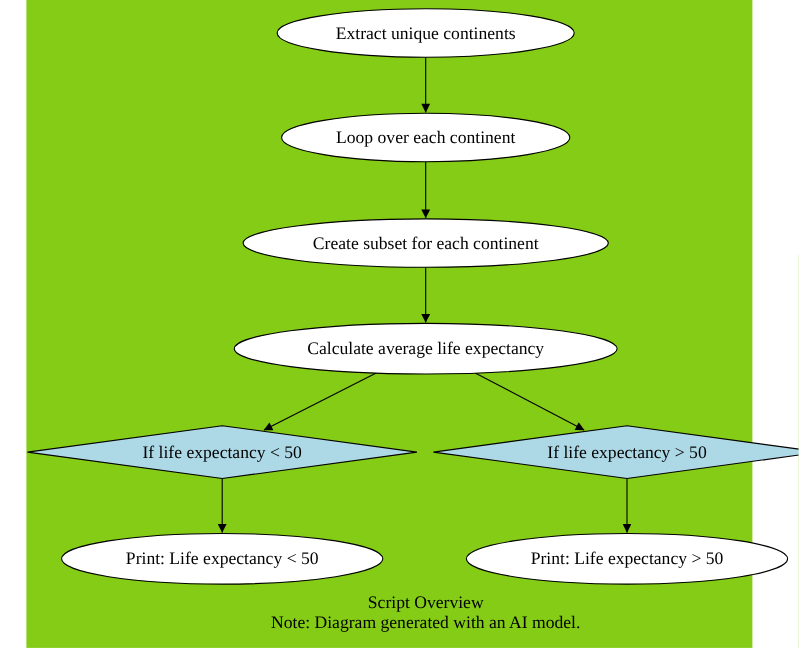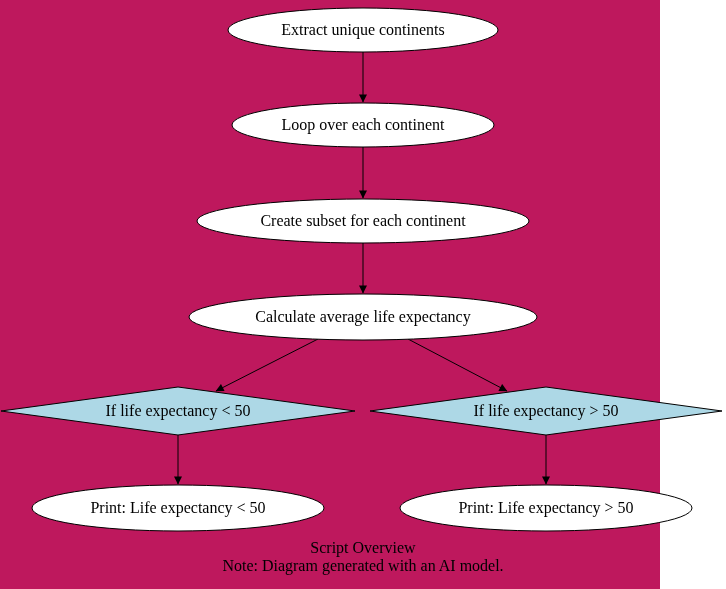--- a/index.html
+++ b/index.html
@@ -4,22 +4,23 @@
 <style>
   html, body {
     margin: 0;
     padding: 0;
     background: #ffffff;
   }
   .canvas {
     position: relative;
     width: 660px;
     height: 589px;
-    background: #be185d;
+    background: #84cc16;
     font-family: "Liberation Serif", "DejaVu Serif", serif;
+    margin-left: 24px;
   }
   svg { display: block; }
   .node-shape {
     fill: #ffffff;
     stroke: #000000;
     stroke-width: 1;
   }
   .decision-shape {
     stroke: #000000;
     stroke-width: 1;

